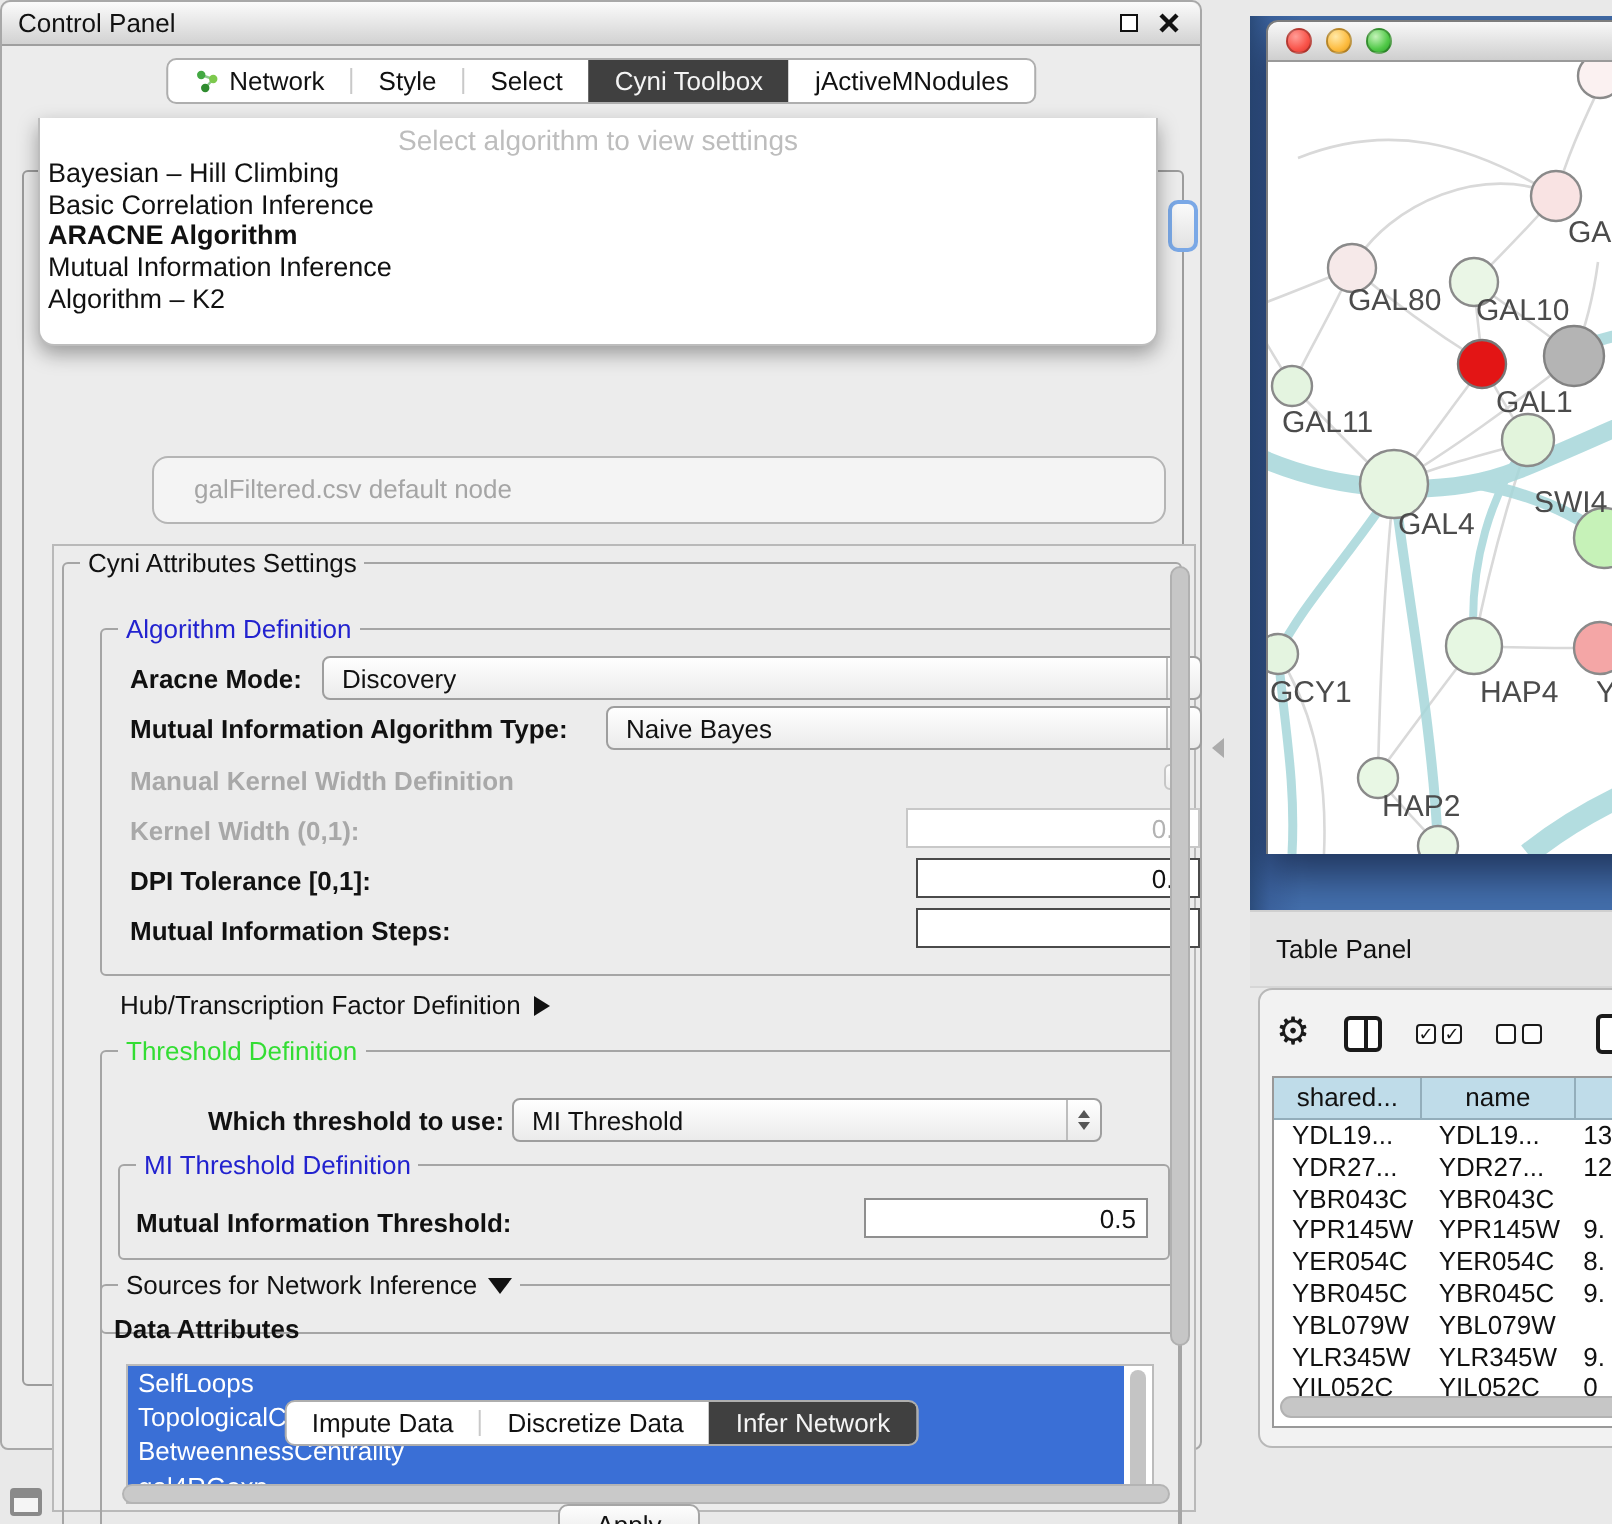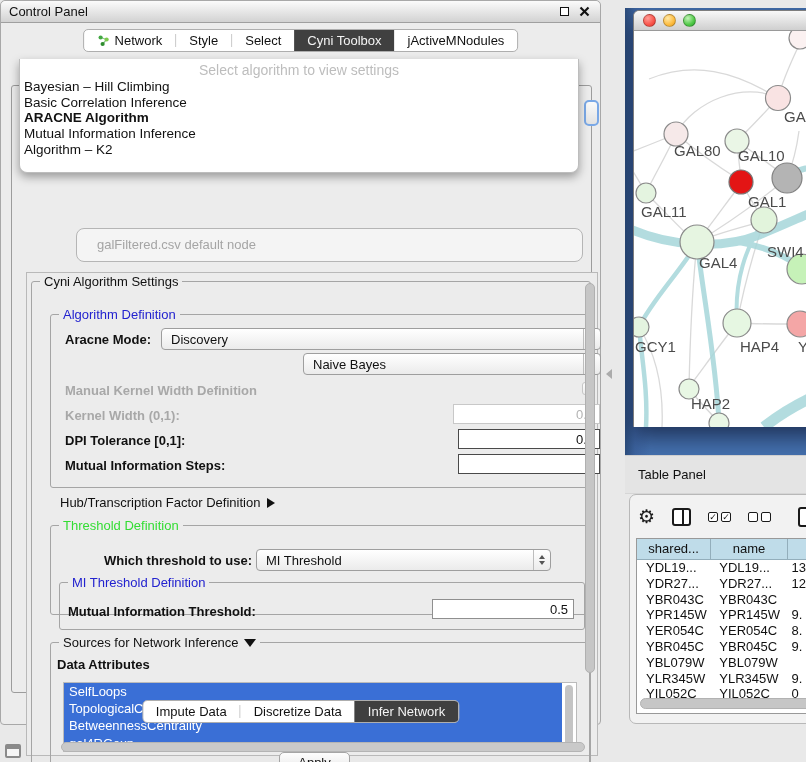--- a/index.html
+++ b/index.html
@@ -54,21 +54,21 @@
 
   
   .fieldset { position:absolute; border:1px solid #a5a5a5; border-radius:3px; }
   .legend { position:absolute; top:-8px; left:8px; background:#ececec; padding:0 4px;
     font-size:13px; color:#111; white-space:nowrap; display:flex; align-items:center; gap:5px; }
   .legend.blue { color:#2222cf; }
   .legend.green { color:#33dd33; }
 
   #fs-cyni  { left:4px;  top:8px;   width:560px; height:640px; }
   #fs-algo  { left:18px; top:32px;  width:538px; height:174px; }
-  #fs-thres { left:18px; top:243px; width:540px; height:90px; }
+  #fs-thres { left:18px; top:243px; width:540px; height:142px; }
   #fs-mi    { left:8px;  top:56px;  width:526px; height:48px; }
   #fs-src   { left:18px; top:360px; width:540px; height:150px; }
 
   .form-label { position:absolute; font-size:13px; font-weight:bold; color:#111; white-space:nowrap; }
   .form-label.dim { color:#a8a8a8; }
   .plain-label { position:absolute; font-size:13px; color:#111; white-space:nowrap; display:flex; align-items:center; gap:7px; }
 
   .combo { position:absolute; height:22px; background:linear-gradient(#ffffff,#ebebeb);
     border:1px solid #9e9e9e; border-radius:4px; display:flex; align-items:center; font-size:13px; color:#111; }
   .combo-value { padding-left:9px; white-space:nowrap; overflow:hidden; }
@@ -202,37 +202,38 @@
     </div>
 
     <div id="content-box">
 
       <div id="bg-combo">galFiltered.csv default node</div>
 
       <div id="settings-scrollpane">
 
         <div class="fieldset" id="fs-cyni">
           <span class="legend">
-            <span>Cyni Algorithm Settings</span>
+            <span>Cyni Attributes Settings</span>
           </span>
 
           <div class="fieldset" id="fs-algo">
             <span class="legend blue">
               <span>Algorithm Definition</span>
             </span>
 
             <span class="form-label" style="left:14px; top:17px;">Aracne Mode:</span>
             <div class="combo" style="left:110px; top:13px; width:440px;">
               <span class="combo-value">Discovery</span>
               <span class="combo-arrows">
                   <span class="tri-up"></span>
                   <span class="tri-down"></span>
                 </span>
             </div>
 
+            <span class="form-label" style="left:14px; top:42px;">Mutual Information Algorithm Type:</span>
             <div class="combo" style="left:252px; top:38px; width:298px;">
               <span class="combo-value">Naive Bayes</span>
               <span class="combo-arrows">
                   <span class="tri-up"></span>
                   <span class="tri-down"></span>
                 </span>
             </div>
 
             <span class="form-label dim" style="left:14px; top:68px;">Manual Kernel Width Definition</span>
             <span class="checkbox" style="left:531px; top:67px;"></span>

